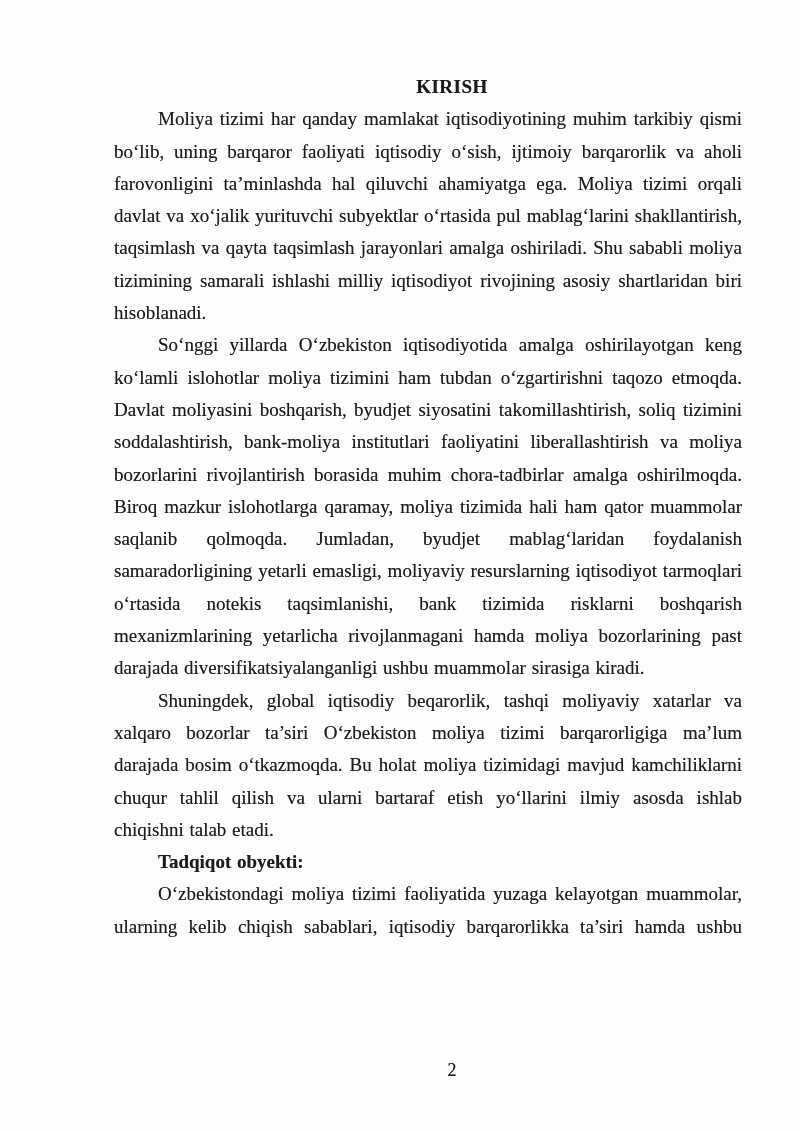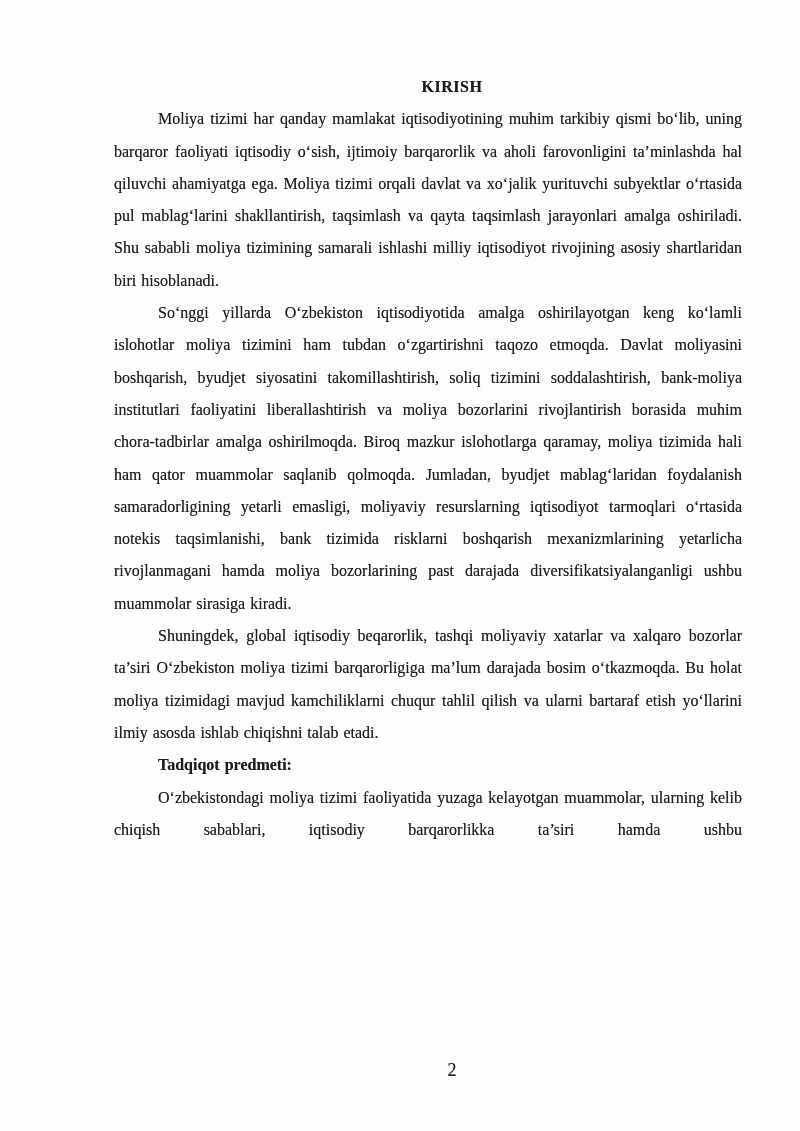--- a/index.html
+++ b/index.html
@@ -19,21 +19,21 @@
     text-shadow: 0 0 0.45px rgba(25,25,25,0.55);
   }
   .content {
     position: absolute;
     left: 114px;
     top: 71px;
     width: 628px;
   }
   .content p {
     margin: 0;
-    font-size: 16px;
+    font-size: 19px;
     line-height: 32.3px;
     text-align: justify;
     text-indent: 44px;
     word-spacing: 1px;
   }
   .doc-title {
     text-align: center !important;
     text-indent: 0 !important;
     font-weight: bold;
     transform: translateX(24px);
@@ -63,21 +63,21 @@
 <div class="page">
   <div class="content">
     <p class="doc-title">KIRISH</p>
 
     <p>Moliya tizimi har qanday mamlakat iqtisodiyotining muhim tarkibiy qismi boʻlib, uning barqaror faoliyati iqtisodiy oʻsish, ijtimoiy barqarorlik va aholi farovonligini ta’minlashda hal qiluvchi ahamiyatga ega. Moliya tizimi orqali davlat va xoʻjalik yurituvchi subyektlar oʻrtasida pul mablagʻlarini shakllantirish, taqsimlash va qayta taqsimlash jarayonlari amalga oshiriladi. Shu sababli moliya tizimining samarali ishlashi milliy iqtisodiyot rivojining asosiy shartlaridan biri hisoblanadi.</p>
 
     <p>Soʻnggi yillarda Oʻzbekiston iqtisodiyotida amalga oshirilayotgan keng koʻlamli islohotlar moliya tizimini ham tubdan oʻzgartirishni taqozo etmoqda. Davlat moliyasini boshqarish, byudjet siyosatini takomillashtirish, soliq tizimini soddalashtirish, bank-moliya institutlari faoliyatini liberallashtirish va moliya bozorlarini rivojlantirish borasida muhim chora-tadbirlar amalga oshirilmoqda. Biroq mazkur islohotlarga qaramay, moliya tizimida hali ham qator muammolar saqlanib qolmoqda. Jumladan, byudjet mablagʻlaridan foydalanish samaradorligining yetarli emasligi, moliyaviy resurslarning iqtisodiyot tarmoqlari oʻrtasida notekis taqsimlanishi, bank tizimida risklarni boshqarish mexanizmlarining yetarlicha rivojlanmagani hamda moliya bozorlarining past darajada diversifikatsiyalanganligi ushbu muammolar sirasiga kiradi.</p>
 
     <p>Shuningdek, global iqtisodiy beqarorlik, tashqi moliyaviy xatarlar va xalqaro bozorlar ta’siri Oʻzbekiston moliya tizimi barqarorligiga ma’lum darajada bosim oʻtkazmoqda. Bu holat moliya tizimidagi mavjud kamchiliklarni chuqur tahlil qilish va ularni bartaraf etish yoʻllarini ilmiy asosda ishlab chiqishni talab etadi.</p>
 
+    <p class="section-heading">Tadqiqot obyekti:</p>
 
 
-    <p class="section-heading">Tadqiqot predmeti:</p>
 
     <p class="justify-last">Oʻzbekistondagi moliya tizimi faoliyatida yuzaga kelayotgan muammolar, ularning kelib chiqish sabablari, iqtisodiy barqarorlikka ta’siri hamda ushbu</p>
   </div>
 
   <div class="page-number">2</div>
 </div>
 
 </body></html>

